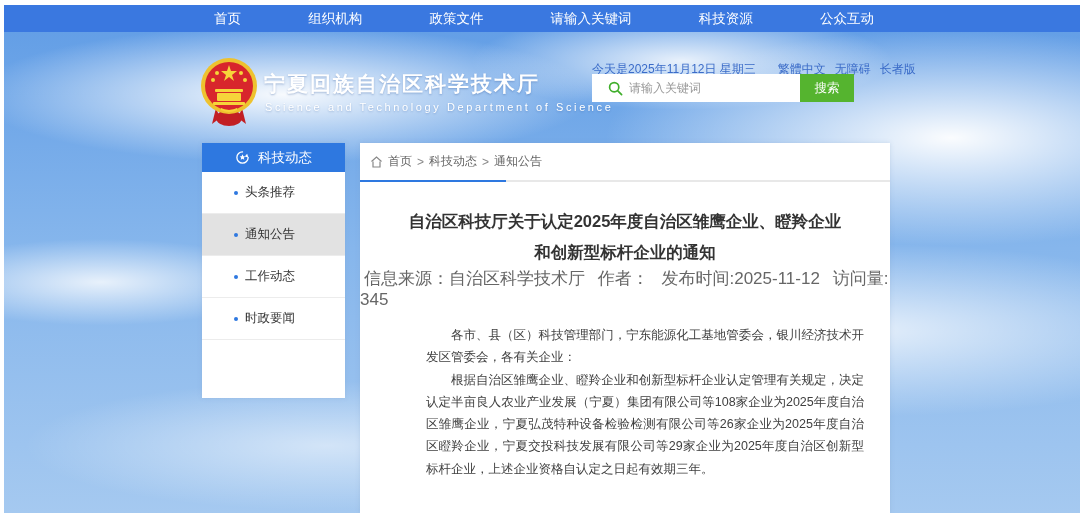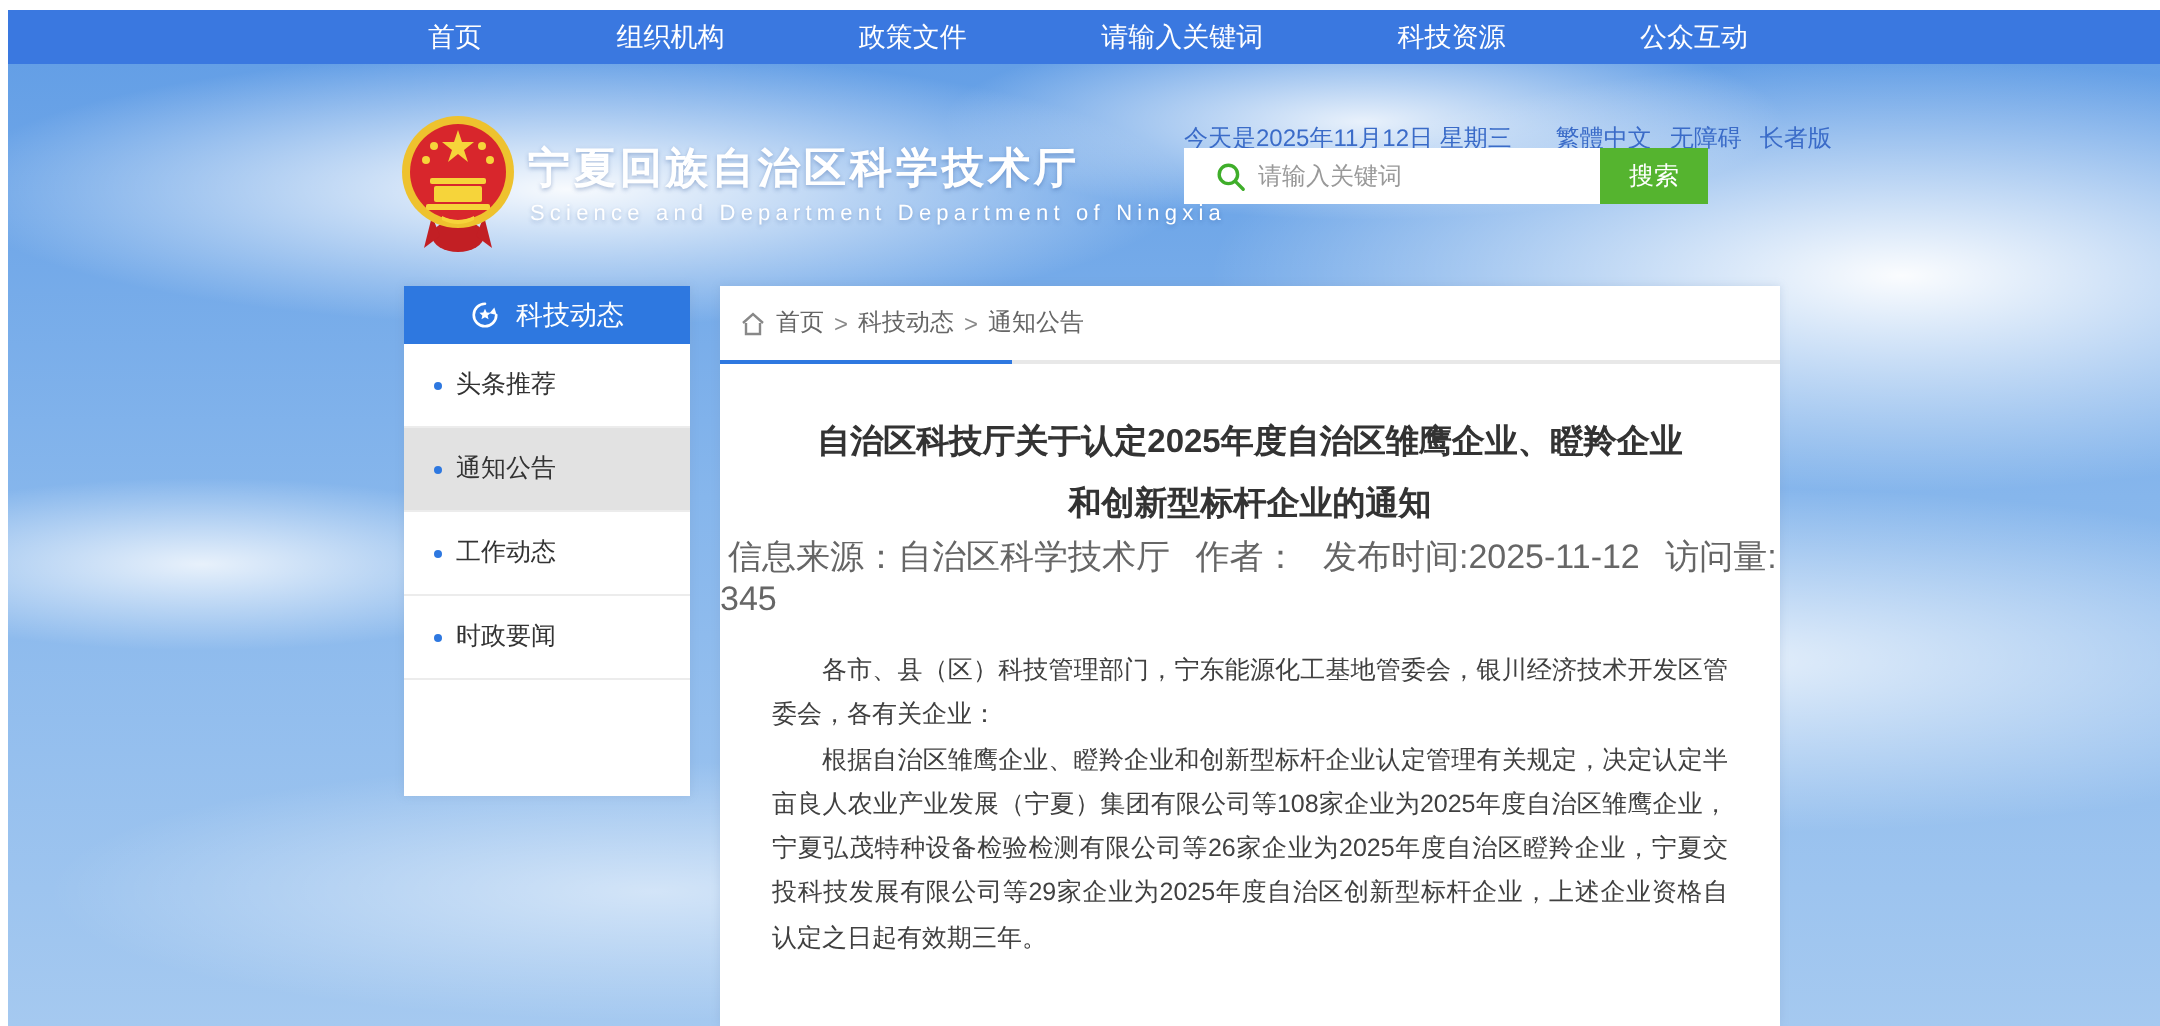--- a/index.html
+++ b/index.html
@@ -43,42 +43,42 @@
     font-family:inherit; background:transparent; }
   .search-input-wrap input::placeholder { color:#999; }
   .search-btn { width:58px; height:28px; background:#55b42f; color:#ffffff; border:none;
     font-size:12.5px; cursor:pointer; font-family:inherit; }
 
   
   .sidebar { position:absolute; left:202px; top:143px; width:143px; background:#ffffff;
     padding-bottom:58px; box-shadow:0 0 4px rgba(120,150,190,.25); }
   .sidebar-head { height:29px; background:#2e78e0; color:#ffffff; font-size:13.5px;
     display:flex; align-items:center; justify-content:center; gap:8px; }
-  .sidebar-item { height:42px; display:flex; align-items:center; padding-left:15px;
+  .sidebar-item { height:42px; display:flex; align-items:center; padding-left:32px;
     font-size:12.5px; color:#333; border-bottom:1px solid #ececec; cursor:pointer; position:relative; }
   .sidebar-item .dot { width:4px; height:4px; border-radius:50%; background:#2e78e0; margin-right:7px; }
   .sidebar-item.active { background:#e2e2e2; }
 
   
   .main { position:absolute; left:360px; top:143px; width:530px; height:370px;
     background:#ffffff; box-shadow:0 0 4px rgba(120,150,190,.25); }
   .crumbs { display:flex; align-items:center; gap:5px; padding:10px 0 8px 10px;
     font-size:12px; color:#666; }
   .crumbs a { color:#666; text-decoration:none; cursor:pointer; }
   .crumbs .sep { color:#888; }
   .crumb-rule { position:relative; height:2px; margin:2px 0 0 0; background:#e8e8e8; }
   .crumb-rule::before { content:""; position:absolute; left:0; top:0; width:146px; height:2px; background:#2e78e0; }
 
   .art-title { text-align:center; font-size:16.5px; font-weight:bold; color:#333;
     line-height:1.85; margin-top:24px; }
   .art-meta { font-size:17px; color:#666; }
   .art-meta span { margin:0 4px; }
 
   .art-body { padding:14px 26px 0 26px; font-size:12.5px; color:#404040; line-height:1.78; }
-  .art-body p { text-indent:2em; text-align:justify; }
+  .art-body p { text-indent:2em; text-align:justify;margin-left:40px; }
 
   .attachments { display:flex; padding:34px 26px 0 30px; font-size:12.5px; color:#404040; }
   .attach-label { white-space:nowrap; }
   .attach-list div { line-height:1.75; cursor:pointer; }
 </style>
 </head>
 <body>
 
 <div class="page">
 
@@ -106,21 +106,21 @@
     <circle cx="41" cy="17" r="2" fill="#f6d43a"></circle>
     <circle cx="13" cy="24" r="2" fill="#f6d43a"></circle>
     <circle cx="45" cy="24" r="2" fill="#f6d43a"></circle>
     <rect x="15" y="33" width="28" height="3" rx="1" fill="#f6d43a"></rect>
     <rect x="17" y="37" width="24" height="8" rx="1" fill="#f6d43a"></rect>
     <rect x="13" y="46" width="32" height="3" rx="1" fill="#f6d43a"></rect>
     <path d="M21 52 Q29 56 37 52 L37 54 Q29 58 21 54 Z" fill="#f6d43a"></path>
   </svg>
 
   <div class="site-title">宁夏回族自治区科学技术厅</div>
-  <div class="site-subtitle">Science and Department Department of Ningxia</div>
+  <div class="site-subtitle">Science and Technology Department of Science</div>
 
   <div class="util-line">
     <span class="today">今天是2025年11月12日 星期三</span>
     <a>繁體中文</a>
     <a>无障碍</a>
     <a>长者版</a>
   </div>
 
   <div class="searchbar">
     <div class="search-input-wrap">

